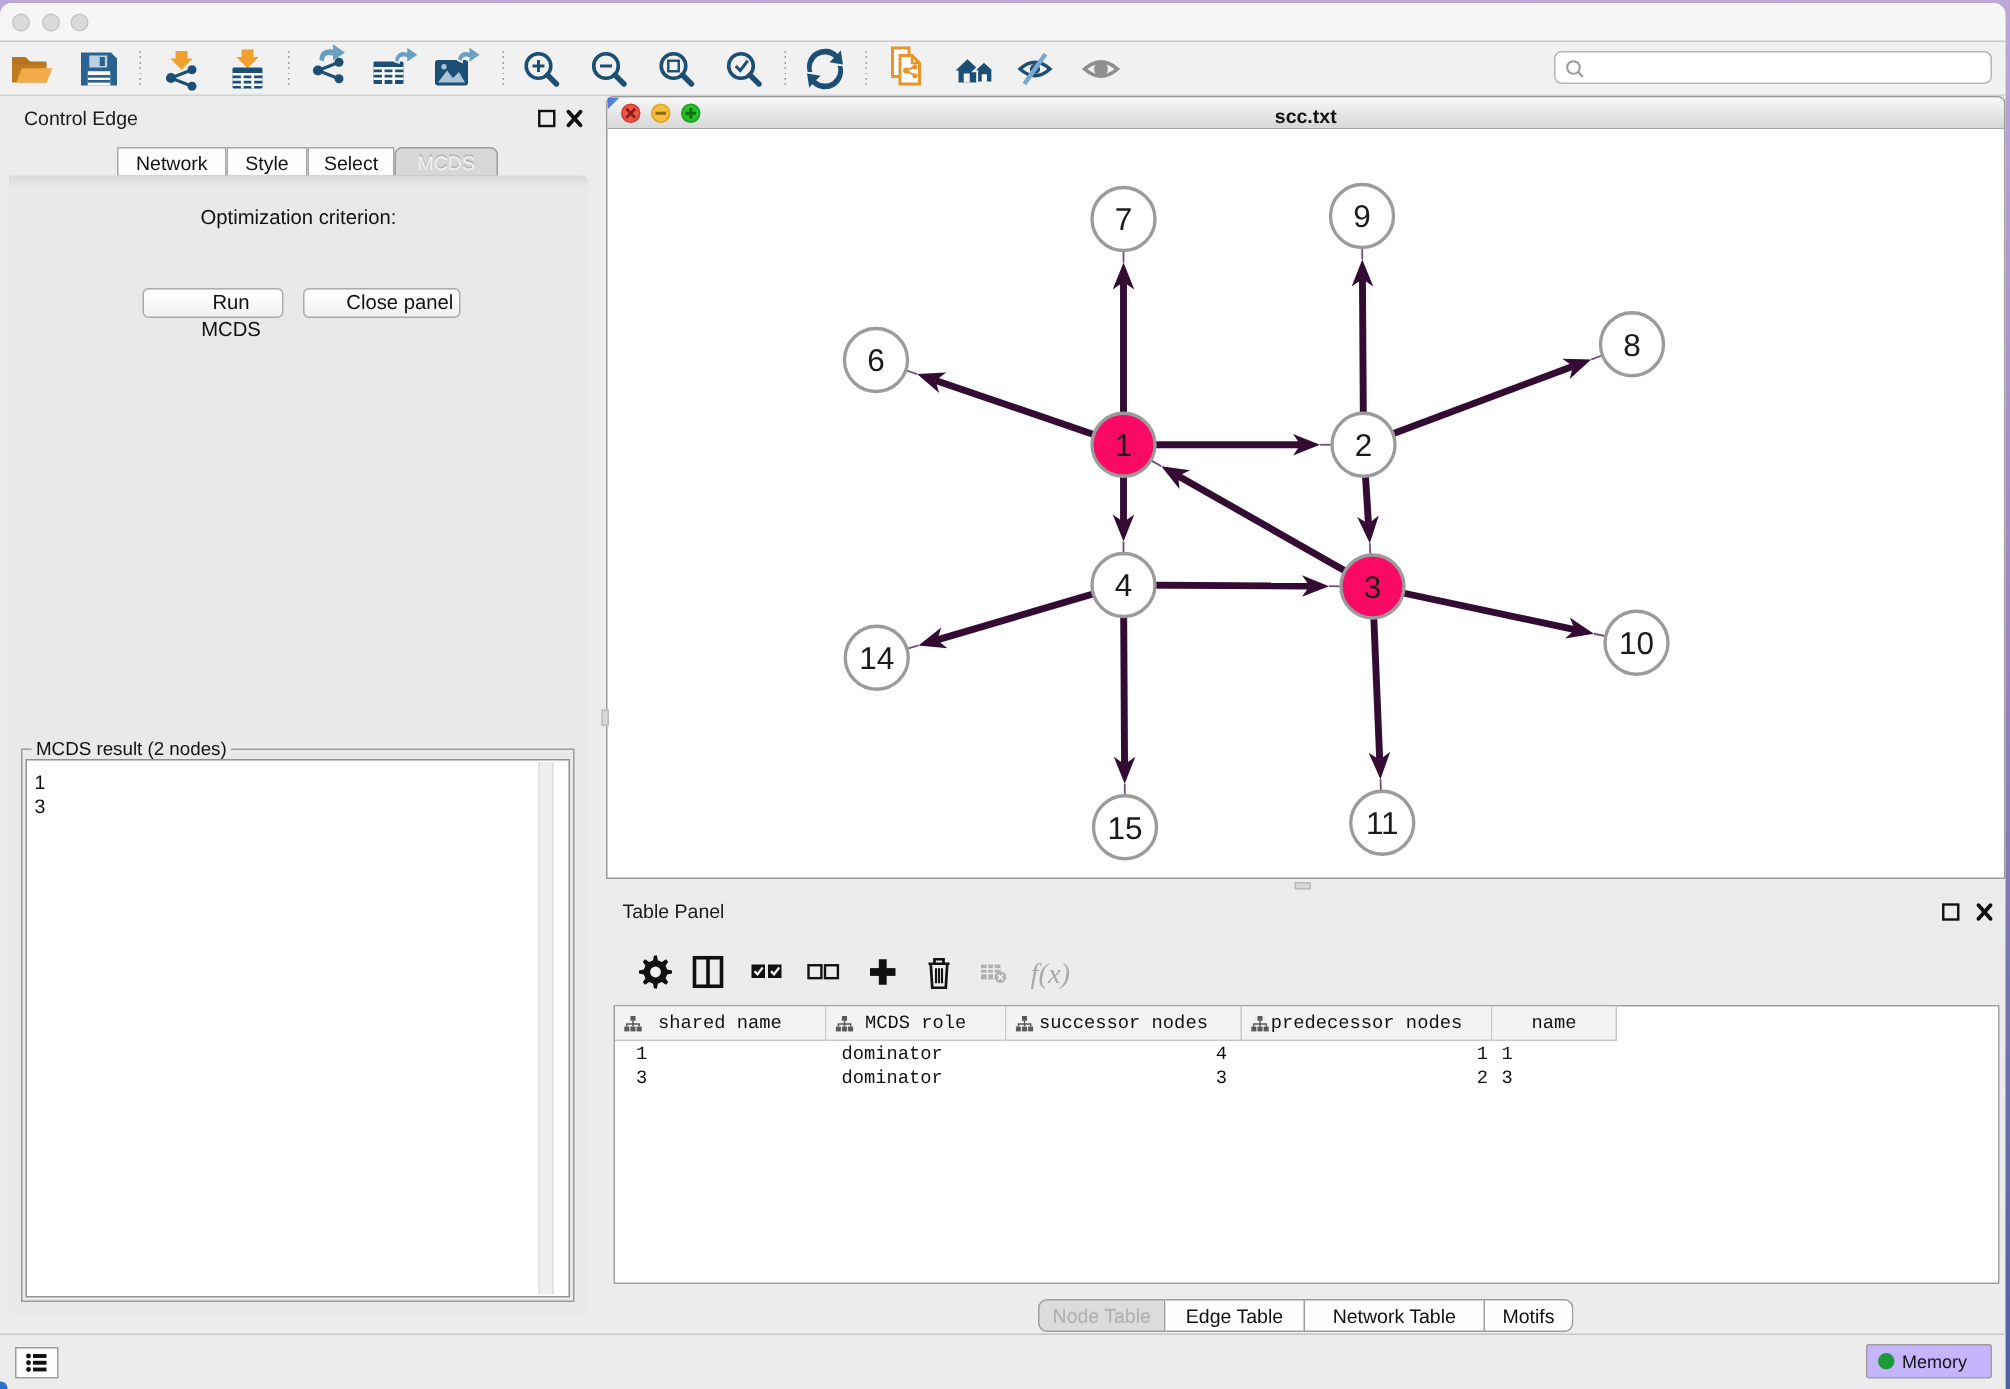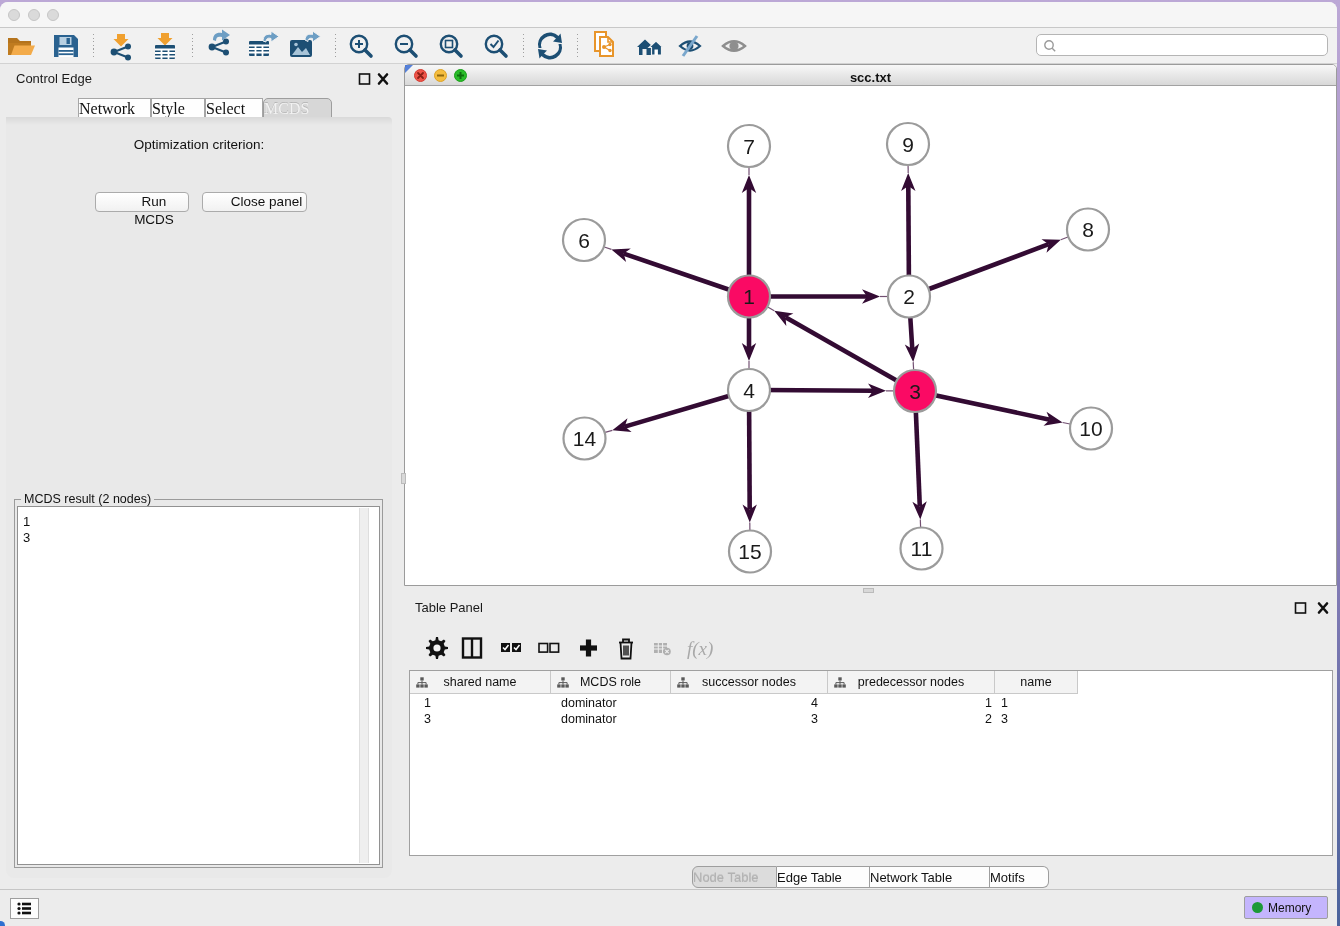--- a/index.html
+++ b/index.html
@@ -15,45 +15,45 @@
   .title-text { position:absolute; top:5px; left:0; width:100%; text-align:center;
                 font-size:13px; color:#b4b4b4; }
   .toolbar { position:absolute; left:0; top:26px; width:100%; height:36px;
              background:#f1f1f1; border-bottom:1px solid #d2d2d2; }
   .tsep { position:absolute; top:6px; height:24px; width:1px;
           background-image:repeating-linear-gradient(to bottom,#9f9f9f 0 1.2px,rgba(0,0,0,0) 1.2px 3.6px); }
   .searchbox { position:absolute; left:1036px; top:6px; width:292px; height:22px;
                background:#fff; border:1px solid #b5b5b5; border-radius:5px; }
   .cp-title { position:absolute; left:16px; top:69px; font-size:13px; color:#1a1a1a; }
   .tab { position:absolute; top:96px; height:20px; background:#fefefe;
-         border:1px solid #a6a6a6; font-size:16px; color:#111; 
-         line-height:19px;font-family:Liberation Serif, serif; }
+         border:1px solid #a6a6a6; font-size:13px; color:#111; text-align:center;
+         line-height:19px; }
   .tab.sel { background:#d7d7d7; color:#f2f2f2; text-shadow:0 -1px 0 #b5b5b5;
              border-radius:5px 5px 0 0; border-color:#9d9d9d; }
   .tabpane { position:absolute; left:6px; top:115px; width:386px; height:761px;
              background:linear-gradient(180deg,#d9d9d9 0,#e9e9e9 8px);
              border-radius:0 4px 8px 8px; }
   .btn { position:absolute; background:linear-gradient(180deg,#ffffff,#f1f1f1);
          border:1px solid #ababab; border-radius:4px; font-size:13.5px; color:#111;
          text-align:center;padding-left:24px; }
   .netwin { position:absolute; left:404px; top:62px; width:933px; height:522px;
             border:1px solid #9b9b9b; border-radius:5px 5px 0 0; background:#fff; }
   .nw-title { position:absolute; left:0; top:0; width:100%; height:21px;
               background:linear-gradient(180deg,#f8f8f8,#d8d8d8);
               border-bottom:1px solid #a2a2a2; border-radius:4px 4px 0 0; }
   .light { position:absolute; top:4px; width:13px; height:13px; border-radius:50%; }
   .tp-title { position:absolute; left:415px; top:598px; font-size:13px; color:#1a1a1a; }
   .tbl { position:absolute; left:409px; top:668px; width:924px; height:186px;
-         background:#fff; border:1px solid #a0a0a0; }
+         background:#fff; border:1px solid #a0a0a0;font-family:Liberation Mono, monospace; }
   .th { position:absolute; top:0; height:23px; background:#f3f3f3;
         border-right:1px solid #c9c9c9; border-bottom:1px solid #c9c9c9;
         font-size:12.5px; color:#111; text-align:center; line-height:23px; }
   .td { position:absolute; font-size:12.5px; color:#111; height:16px; line-height:16px; }
   .btab { position:absolute; top:864px; height:22px; background:#fdfdfd;
-          border:1px solid #9e9e9e; font-size:13px; color:#111; text-align:left;
+          border:1px solid #9e9e9e; font-size:13px; color:#111; text-align:center;
           line-height:21px; }
   .statusbar { position:absolute; left:0; bottom:0; width:100%; height:37px;
                background:#ececec; border-top:1px solid #c6c6c6; }
 </style>
 </head>
 <body>
 <div class="win">
   <div class="titlebar">
     <div class="tl" style="left:8px;"></div>
     <div class="tl" style="left:27.5px;"></div>

